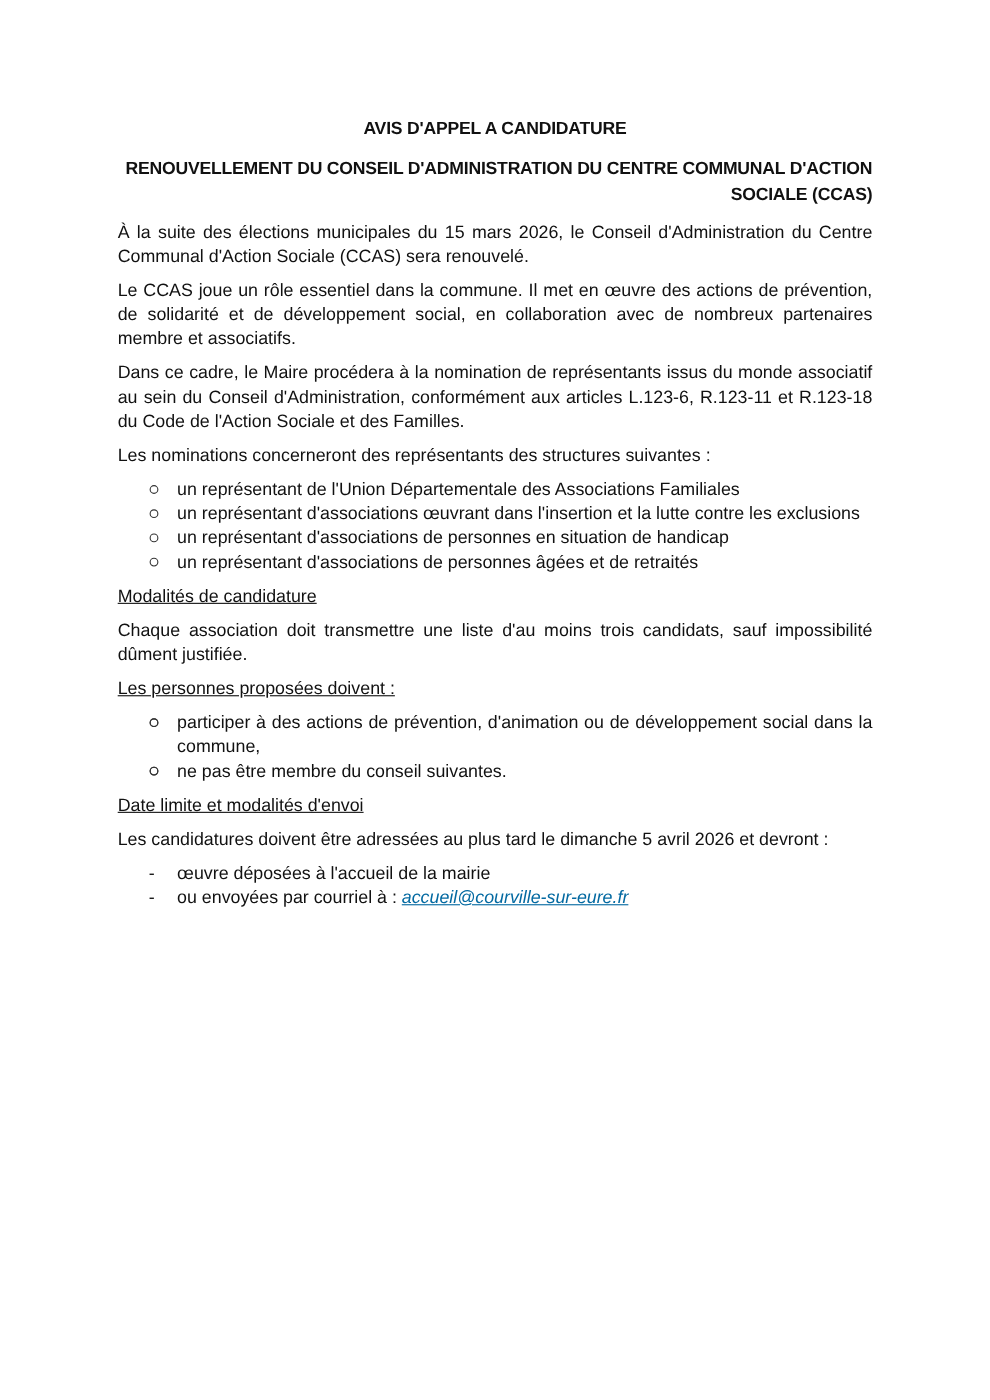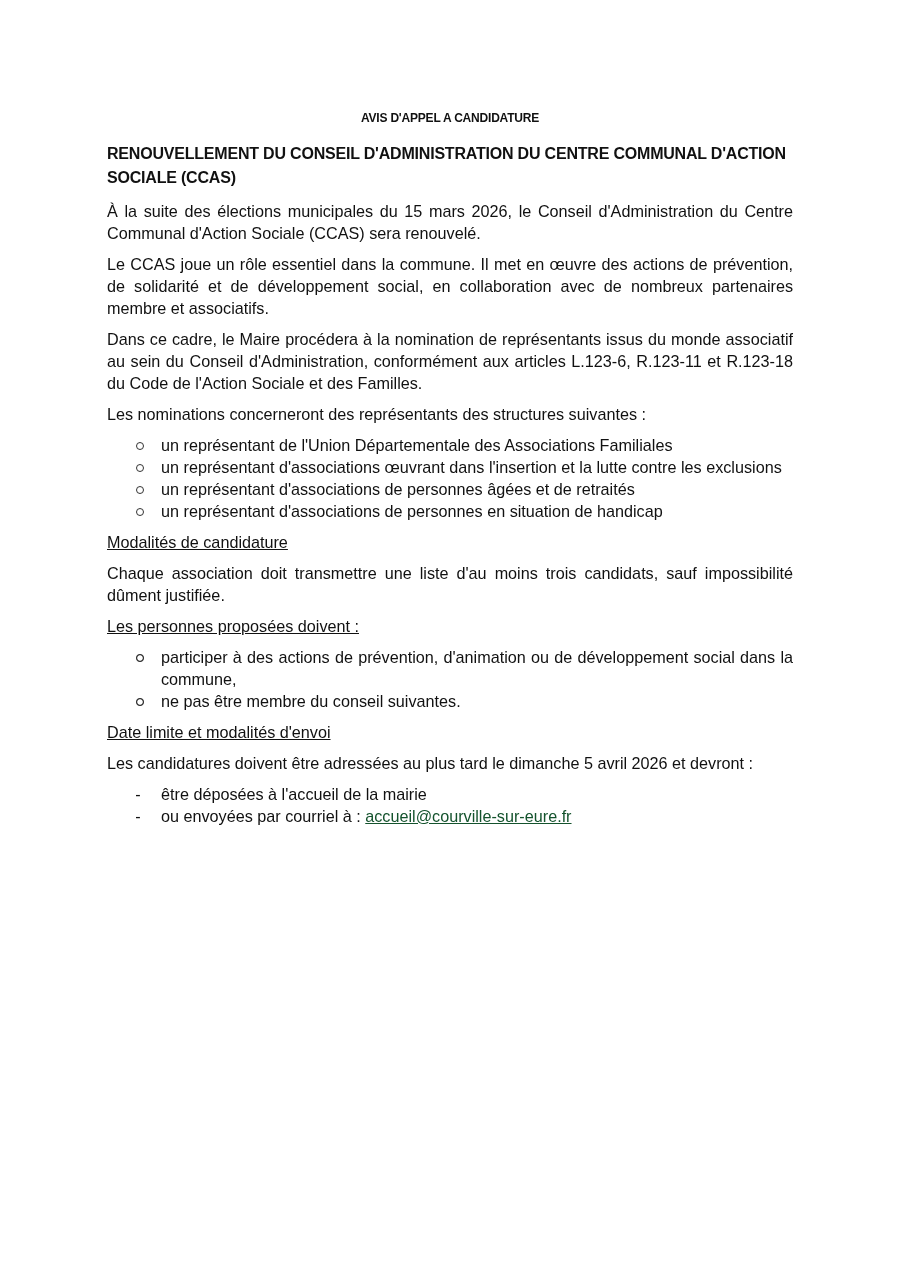--- a/index.html
+++ b/index.html
@@ -10,28 +10,28 @@
     top: 106px;
     width: 686px;
     font-family: "Liberation Sans", sans-serif;
     font-size: 16.2px;
     color: #111111;
     line-height: 22px;
   }
   .title {
     font-weight: bold;
     text-align: center;
-    font-size: 12px;
+    font-size: 16px;
     line-height: 24px;
     margin: 0 0 12px 0;
     letter-spacing: -0.2px;
   }
   .subtitle {
     font-weight: bold;
-    text-align: left;
+    text-align: right;
     font-size: 16px;
     line-height: 24px;
     margin: 0 0 10px 0;
     letter-spacing: -0.2px;
   }
   p.para {
     margin: 0 0 9px 0;
     text-align: justify;
   }
   .heading {
@@ -61,22 +61,23 @@
     display: inline-block;
     width: 6px;
     height: 6px;
     border: 1px solid #333;
     border-radius: 50%;
     vertical-align: middle;
     margin-top: -2px;
   }
   .bullet.dash { left: 25px; }
   a.link {
-    color: #14532d;
+    color: #0369a1;
     text-decoration: underline;
+    font-style: italic;
   }
 </style>
 </head>
 <body>
 
 <div class="page">
 
   <div class="title">AVIS D'APPEL A CANDIDATURE</div>
   <div class="subtitle">RENOUVELLEMENT DU CONSEIL D'ADMINISTRATION DU CENTRE COMMUNAL D'ACTION SOCIALE (CCAS)</div>
 
@@ -89,25 +90,25 @@
     <li>
       <span class="bullet circle"></span>
       <span>un représentant de l'Union Départementale des Associations Familiales</span>
     </li>
     <li>
       <span class="bullet circle"></span>
       <span>un représentant d'associations œuvrant dans l'insertion et la lutte contre les exclusions</span>
     </li>
     <li>
       <span class="bullet circle"></span>
-      <span>un représentant d'associations de personnes âgées et de retraités</span>
+      <span>un représentant d'associations de personnes en situation de handicap</span>
     </li>
     <li>
       <span class="bullet circle"></span>
-      <span>un représentant d'associations de personnes en situation de handicap</span>
+      <span>un représentant d'associations de personnes âgées et de retraités</span>
     </li>
   </ul>
 
   <div class="heading">Modalités de candidature</div>
   <p class="para">Chaque association doit transmettre une liste d'au moins trois candidats, sauf impossibilité dûment justifiée.</p>
 
   <div class="heading">Les personnes proposées doivent :</div>
   <ul class="list">
     <li>
       <span class="bullet circle"></span>
@@ -123,21 +124,21 @@
       <span class="bullet circle"></span>
       <span>ne pas être membre du conseil suivantes.</span>
     </li>
   </ul>
 
   <div class="heading">Date limite et modalités d'envoi</div>
   <p class="para">Les candidatures doivent être adressées au plus tard le dimanche 5 avril 2026 et devront :</p>
   <ul class="list">
     <li>
       <span class="bullet dash">-</span>
-      <span>être déposées à l'accueil de la mairie</span>
+      <span>œuvre déposées à l'accueil de la mairie</span>
     </li>
     <li>
       <span class="bullet dash">-</span>
       <span>ou envoyées par courriel à : </span><a class="link">accueil@courville-sur-eure.fr</a>
     </li>
   </ul>
 
 </div>
 
 </body></html>

